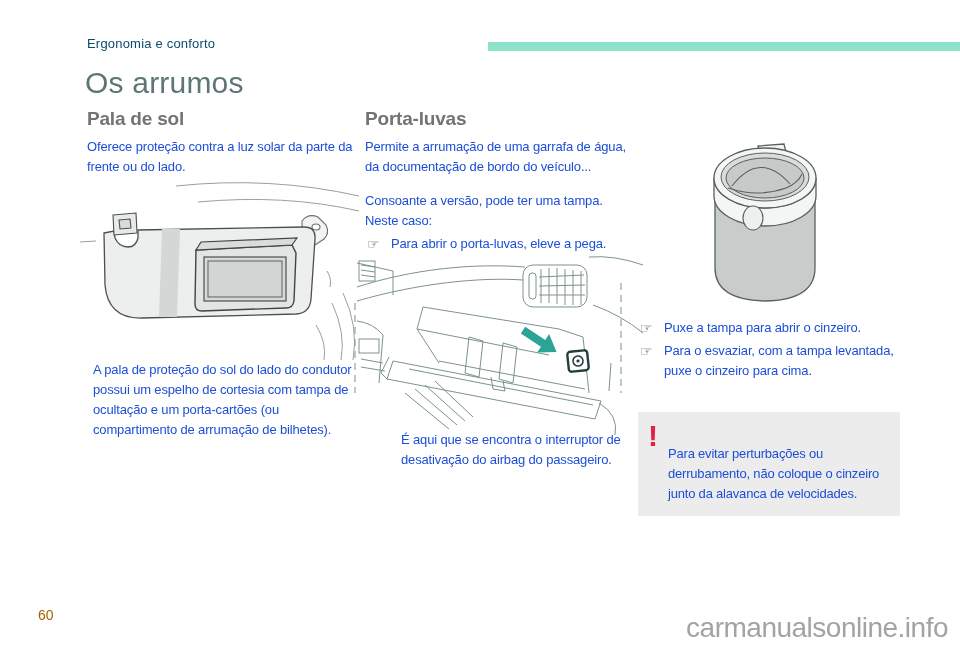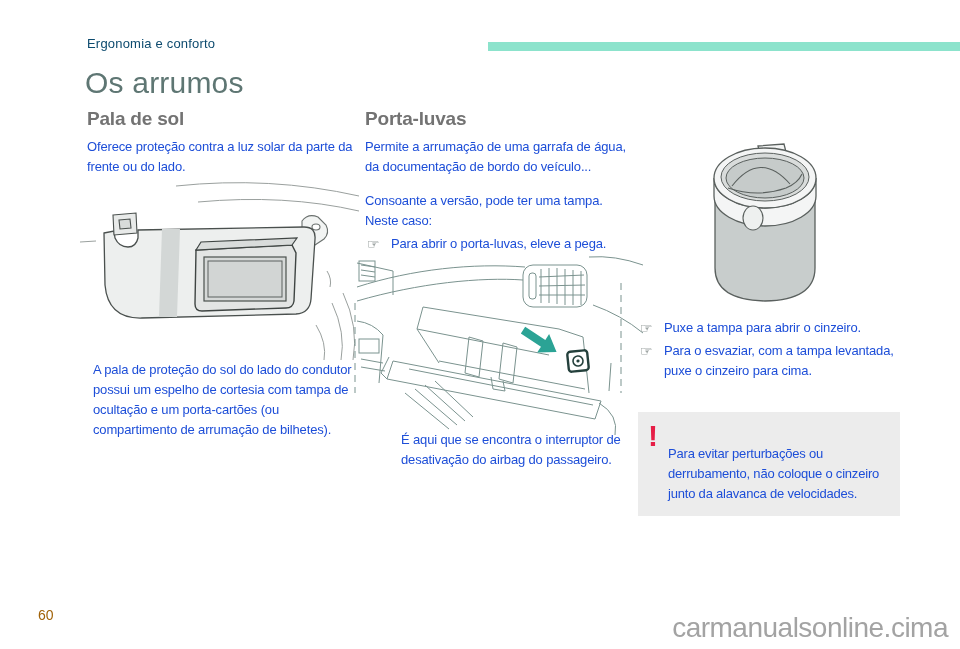--- a/index.html
+++ b/index.html
@@ -187,15 +187,15 @@
       <span class="step-text">Para o esvaziar, com a tampa levantada, puxe o cinzeiro para cima.</span>
     </div>
   </div>
 
   <div class="warning">
     <span class="bang">!</span>
     <p class="warn-text">Para evitar perturbações ou derrubamento, não coloque o cinzeiro junto da alavanca de velocidades.</p>
   </div>
 
   <div class="page-number">60</div>
-  <div class="watermark">carmanualsonline.cima</div>
+  <div class="watermark">carmanualsonline.info</div>
 
 </div>
 
 </body></html>

